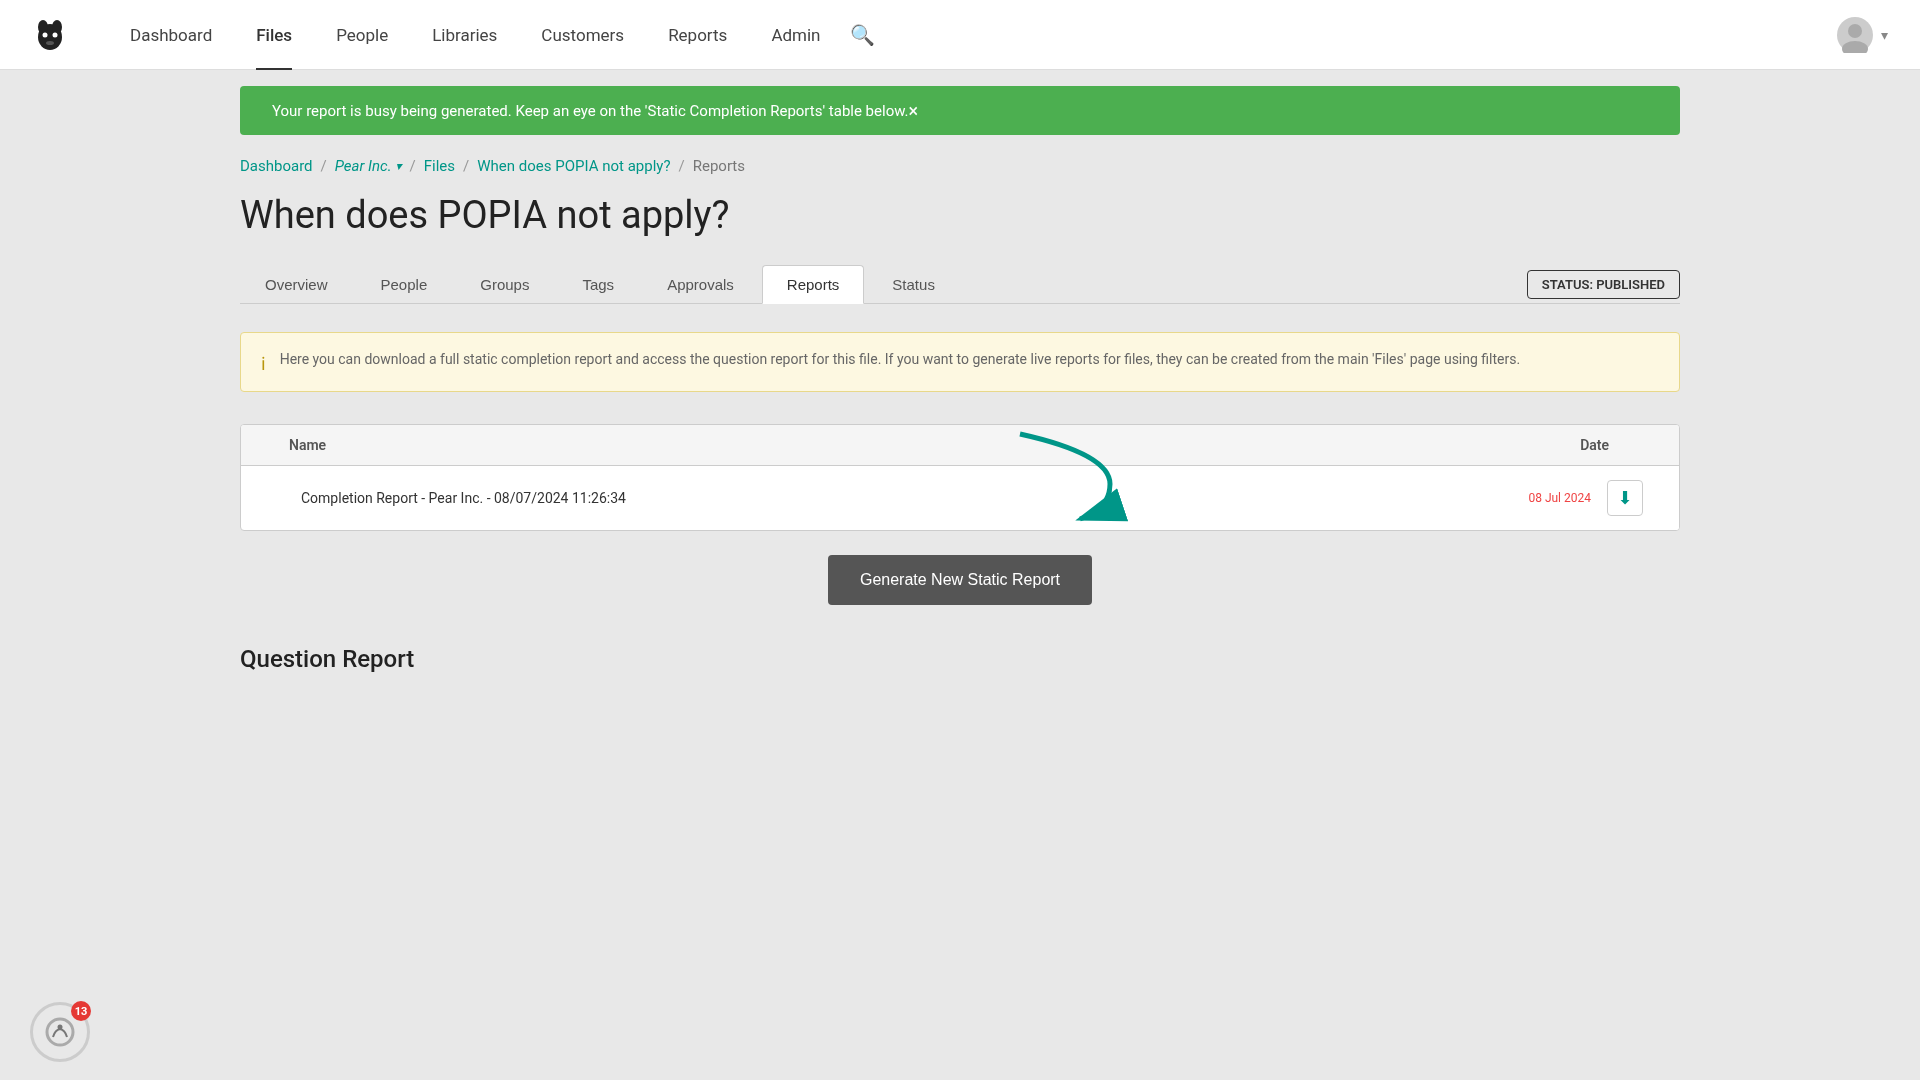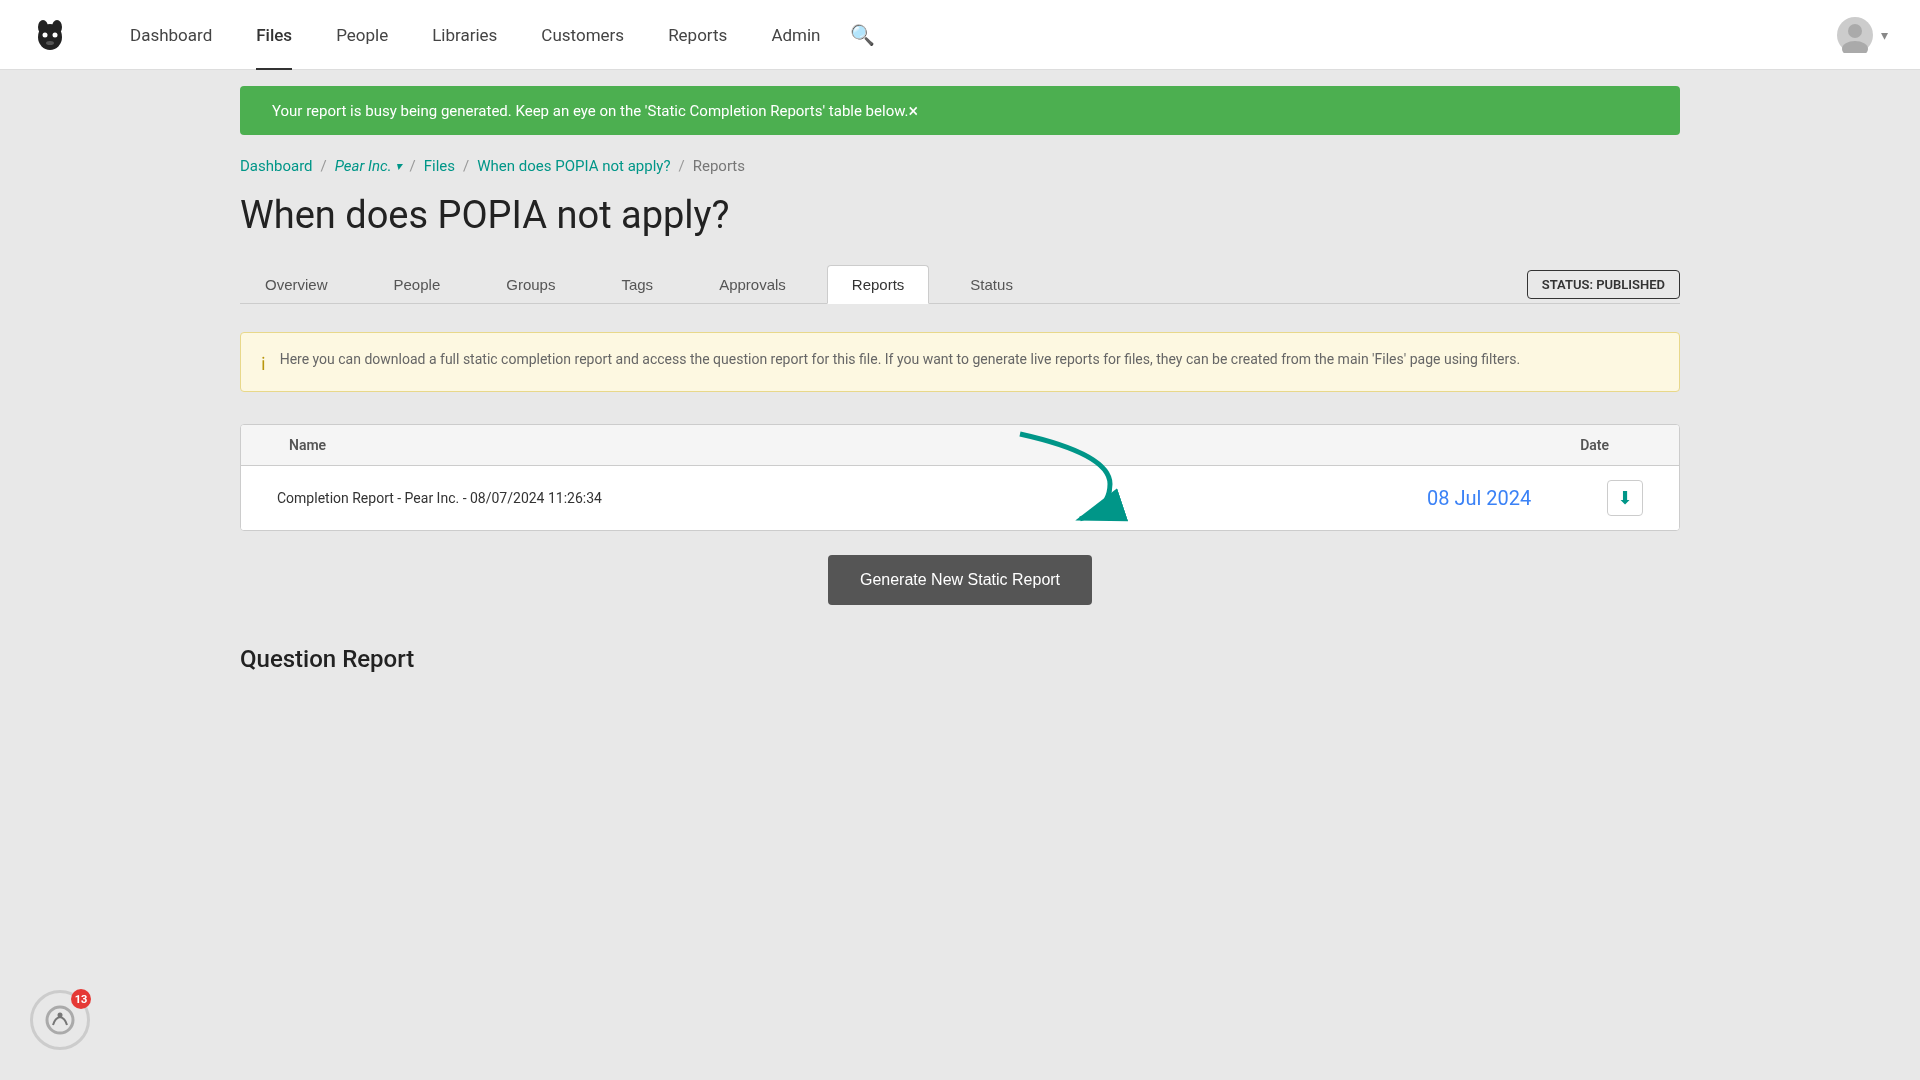--- a/index.html
+++ b/index.html
@@ -141,21 +141,21 @@
       font-size: 38px;
       font-weight: 400;
       color: #222;
       margin-bottom: 28px;
     }
 
     
     .tabs {
       display: flex;
       align-items: center;
-      gap: 16px;
+      gap: 3px;
       border-bottom: 1px solid #ccc;
       margin-bottom: 28px;
       position: relative;
     }
     .tab {
       padding: 10px 24px;
       font-size: 15px;
       color: #555;
       cursor: pointer;
       border: 1px solid transparent;
@@ -241,32 +241,33 @@
       color: #555;
       text-align: right;
       padding-right: 50px;
     }
     .table-row {
       display: flex;
       align-items: center;
       padding: 14px 36px;
       border-bottom: 1px solid #eee;
       background: #fff;
+      margin-left: 24px;
     }
     .table-row:last-child { border-bottom: none; }
     .table-cell-name {
       flex: 1;
       font-size: 14px;
       color: #333;
     }
     .table-cell-date {
       width: 180px;
-      font-size: 20px;
-      color: #3b82f6;
-      text-align: left;
+      font-size: 12px;
+      color: #ef4444;
+      text-align: right;
       padding-right: 16px;
     }
     .download-btn {
       width: 36px;
       height: 36px;
       background: #fff;
       border: 1px solid #ccc;
       border-radius: 4px;
       display: flex;
       align-items: center;
@@ -297,21 +298,21 @@
       font-size: 24px;
       font-weight: 500;
       color: #222;
       margin-bottom: 16px;
       margin-top: 36px;
     }
 
     
     .notification-badge-wrap {
       position: fixed;
-      bottom: 30px;
+      bottom: 18px;
       left: 30px;
       width: 60px;
       height: 60px;
     }
     .notification-circle {
       width: 60px;
       height: 60px;
       border-radius: 50%;
       background: #e8e8e8;
       border: 3px solid #ccc;

